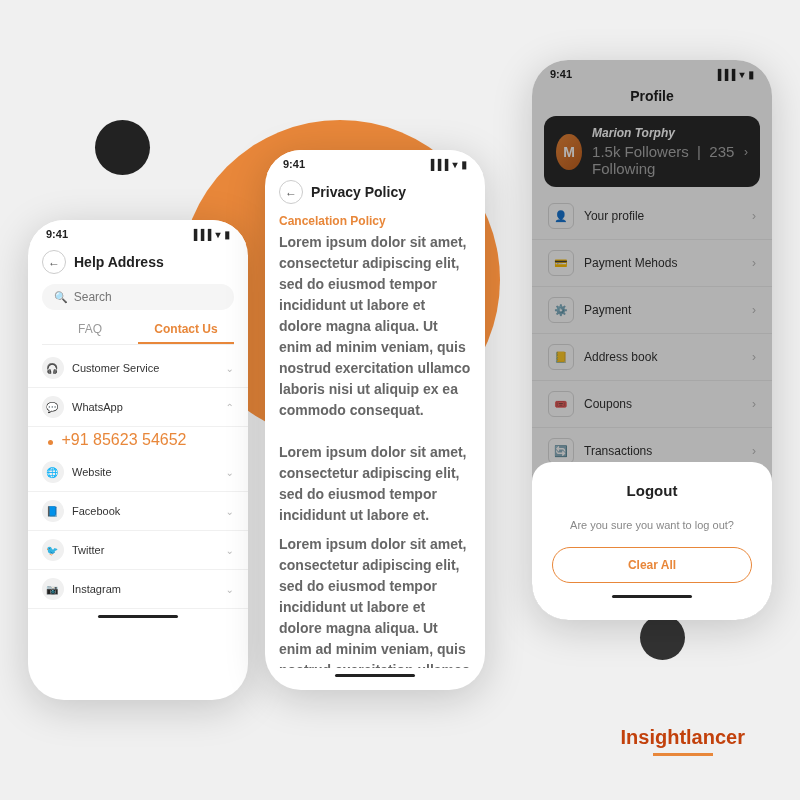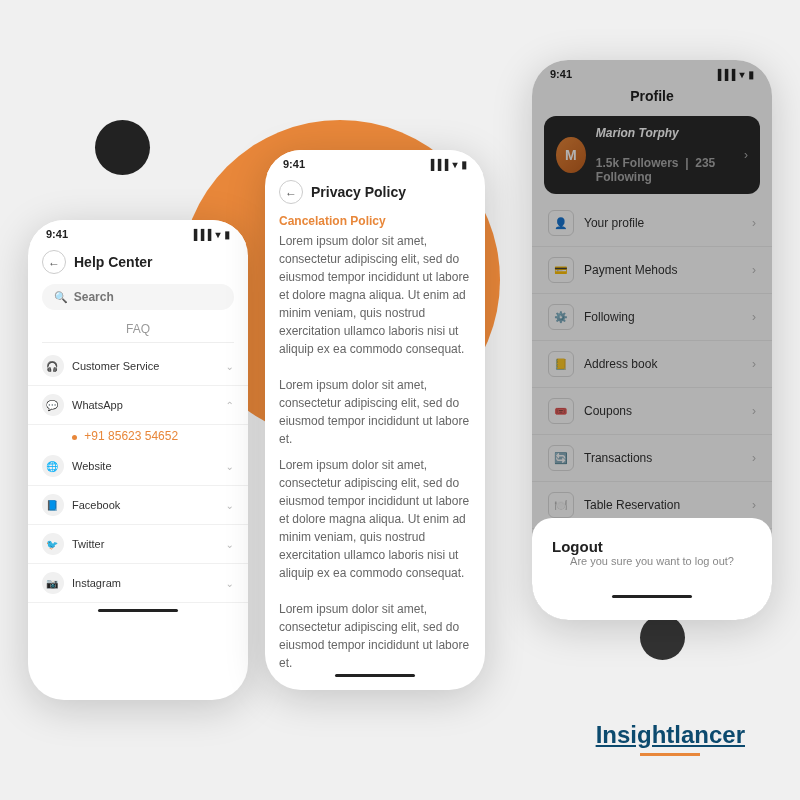--- a/index.html
+++ b/index.html
@@ -78,21 +78,21 @@
       flex: 1; text-align: left;
     }
     .search-bar {
       margin: 6px 14px;
       display: flex; align-items: center; gap: 6px;
       background: #f5f5f5; border-radius: 20px;
       padding: 6px 12px;
     }
     .search-bar input {
       border: none; background: transparent; font-size: 12px;
-      color: #7f1d1d; outline: none; width: 100%; font-weight: bold;
+      color: #7f1d1d; outline: none; width: 100%;
     }
     .tab-row {
       display: flex; border-bottom: 1px solid #eee;
       margin: 0 14px 0;
     }
     .tab-item {
       flex: 1; text-align: center; padding: 6px 0;
       font-size: 12px; color: #999; cursor: pointer;
     }
     .tab-item.active {
@@ -109,56 +109,56 @@
     }
     .menu-item-left { display: flex; align-items: center; gap: 8px; }
     .menu-icon {
       width: 22px; height: 22px; border-radius: 50%;
       background: #f0f0f0;
       display: flex; align-items: center; justify-content: center;
       font-size: 10px;
     }
     .chevron { font-size: 10px; color: #bbb; }
     .sub-item {
-      padding: 4px 14px 4px 44px;
-      font-size: 12px; color: #E8873A;
+      padding: 4px 14px 4px 20px;
+      font-size: 16px; color: #E8873A;
     }
     .dot { width: 5px; height: 5px; background: #E8873A; border-radius: 50%; display: inline-block; margin-right: 4px; }
     .home-indicator {
       width: 80px; height: 3px; background: #222; border-radius: 2px;
       margin: 6px auto 6px;
     }
 
     
     .phone2 {
       width: 220px; height: 540px;
       left: 265px; top: 150px;
     }
     .policy-content { padding: 6px 14px; overflow: hidden; height: 460px; }
     .policy-heading { color: #E8873A; font-size: 12px; font-weight: 700; margin-bottom: 4px; }
-    .policy-text { font-size: 12px; color: #666; line-height: 1.5; margin-bottom: 8px; }
+    .policy-text { font-size: 14px; color: #666; line-height: 1.5; margin-bottom: 8px; font-weight: bold; }
 
     
     .phone3 {
       width: 240px; height: 560px;
       right: 28px; top: 60px;
     }
     .profile-card {
       background: #2a2a2a; margin: 6px 12px; border-radius: 12px;
       padding: 10px 12px; display: flex; align-items: center; justify-content: space-between;
     }
     .profile-card-left { display: flex; align-items: center; gap: 10px; }
     .avatar {
       width: 36px; height: 36px; border-radius: 50%;
       background: linear-gradient(135deg, #E8873A, #c06020);
       display: flex; align-items: center; justify-content: center;
       font-size: 14px; color: #fff; font-weight: 700;
     }
     .profile-name { font-size: 12px; font-weight: 700; color: #fff; font-style: italic; }
-    .profile-sub { font-size: 12px; color: #aaa; margin-top: 16px; font-weight: bold; }
+    .profile-sub { font-size: 15px; color: #aaa; margin-top: 3px; }
     .profile-chevron { color: #aaa; font-size: 12px; }
 
     .profile-menu-item {
       display: flex; align-items: center; justify-content: space-between;
       padding: 10px 16px;
       border-bottom: 1px solid #f0f0f0;
       font-size: 12px; color: #333;
     }
     .profile-menu-left { display: flex; align-items: center; gap: 10px; }
     .profile-menu-icon {
@@ -177,21 +177,21 @@
       display: flex; align-items: flex-end;
       z-index: 10;
       height: 100%;
     }
     .logout-modal {
       background: #fff;
       border-radius: 20px 20px 36px 36px;
       padding: 20px 20px 16px;
       width: 100%;
     }
-    .logout-title { text-align: left; font-size: 15px; font-weight: 700; color: #222; margin-bottom: 0; }
+    .logout-title { text-align: center; font-size: 15px; font-weight: 700; color: #222; margin-bottom: 20px; }
     .logout-sub { text-align: center; font-size: 11px; color: #888; margin-bottom: 16px; }
     .logout-buttons { display: flex; gap: 10px; }
     .btn-clear {
       flex: 1; padding: 10px; border: 1.5px solid #E8873A;
       border-radius: 24px; background: #fff; color: #E8873A;
       font-size: 12px; font-weight: 600; cursor: pointer; text-align: center;
     }
     .btn-apply {
       flex: 1; padding: 10px;
       border-radius: 24px; background: #E8873A; border: none;
@@ -199,43 +199,44 @@
     }
   </style>
 </head>
 <body>
 
 <div class="bg-orange-circle"></div>
 <div class="bg-black-circle-top"></div>
 <div class="bg-black-circle-bottom"></div>
 
 <div style="position:absolute;bottom:44px;right:55px;text-align:center;z-index:10;">
-  <div style="font-size:24px;font-weight:700;color:#0c4a6e;text-decoration:underline;">Insightlancer</div>
+  <div style="font-size:20px;font-weight:700;color:#c2410c;">Insightlancer</div>
   <div class="brand-underline"></div>
 </div>
 
 <div class="phone phone1">
   <div class="phone-status-bar">
     <span>9:41</span>
     <div class="status-icons">
       <span>▐▐▐</span>
       <span>▾</span>
       <span>▮</span>
     </div>
   </div>
   <div class="phone-back-bar">
     <div class="back-btn">←</div>
-    <div class="screen-title">Help Center</div>
+    <div class="screen-title">Help Address</div>
   </div>
   <div class="search-bar">
     <span style="color:#bbb;font-size:11px;">🔍</span>
     <input type="text" placeholder="Search" style="">
   </div>
   <div class="tab-row">
     <div class="tab-item">FAQ</div>
+    <div class="tab-item active">Contact Us</div>
   </div>
   <div class="menu-list">
     <div class="menu-item">
       <div class="menu-item-left">
         <div class="menu-icon">🎧</div>
         <span>Customer Service</span>
       </div>
       <span class="chevron">⌄</span>
     </div>
     <div class="menu-item">
@@ -337,21 +338,21 @@
     <div class="profile-menu-item">
       <div class="profile-menu-left">
         <div class="profile-menu-icon">💳</div>
         <span>Payment Mehods</span>
       </div>
       <span style="color:#bbb;font-size:12px;">›</span>
     </div>
     <div class="profile-menu-item">
       <div class="profile-menu-left">
         <div class="profile-menu-icon">⚙️</div>
-        <span>Following</span>
+        <span>Payment</span>
       </div>
       <span style="color:#bbb;font-size:12px;">›</span>
     </div>
     <div class="profile-menu-item">
       <div class="profile-menu-left">
         <div class="profile-menu-icon">📒</div>
         <span>Address book</span>
       </div>
       <span style="color:#bbb;font-size:12px;">›</span>
     </div>
@@ -376,17 +377,18 @@
       </div>
       <span style="color:#bbb;font-size:12px;">›</span>
     </div>
   </div>
 
   <div class="logout-modal-overlay">
     <div class="logout-modal">
       <div class="logout-title">Logout</div>
       <div class="logout-sub">Are you sure you want to log out?</div>
       <div class="logout-buttons">
+        <div class="btn-clear">Clear All</div>
       </div>
       <div class="home-indicator" style="margin-top:12px;"></div>
     </div>
   </div>
 </div>
 
 </body></html>

